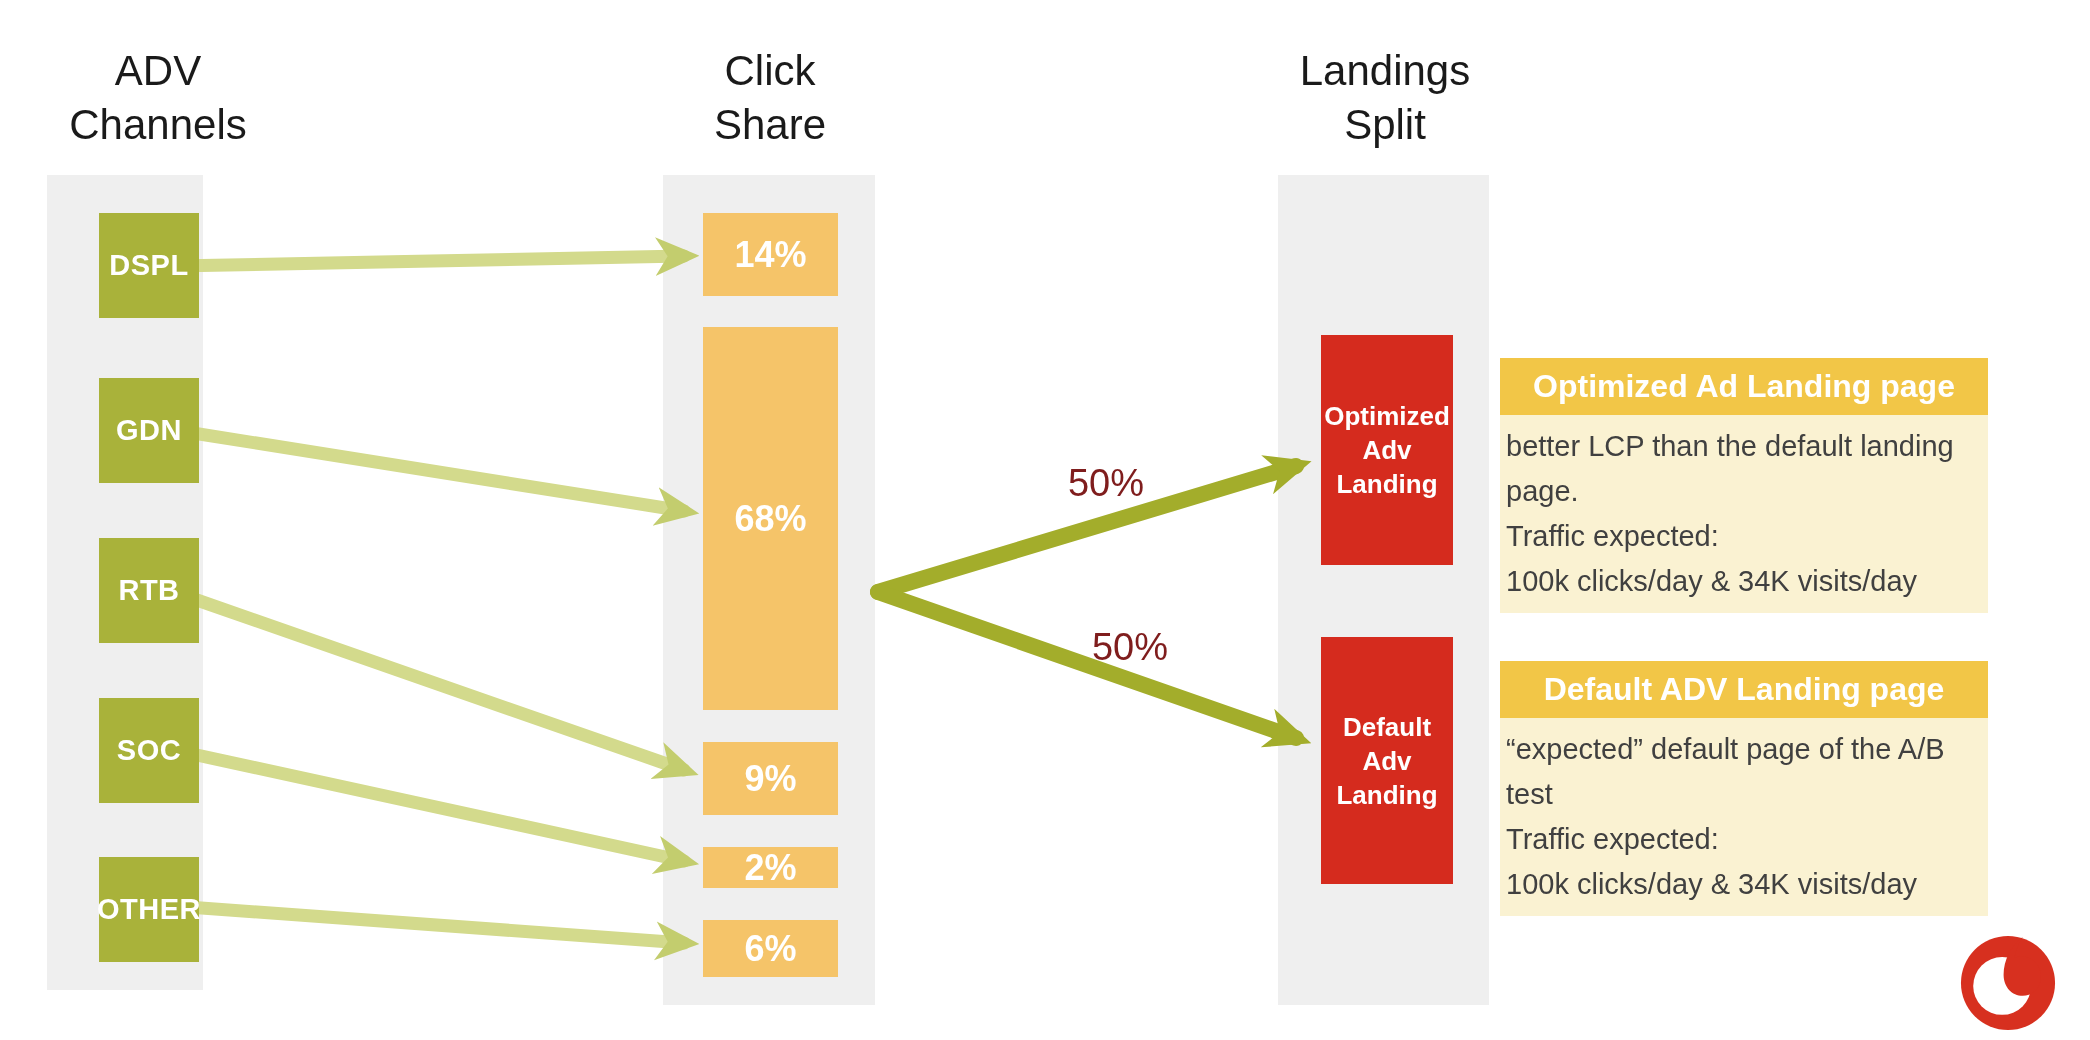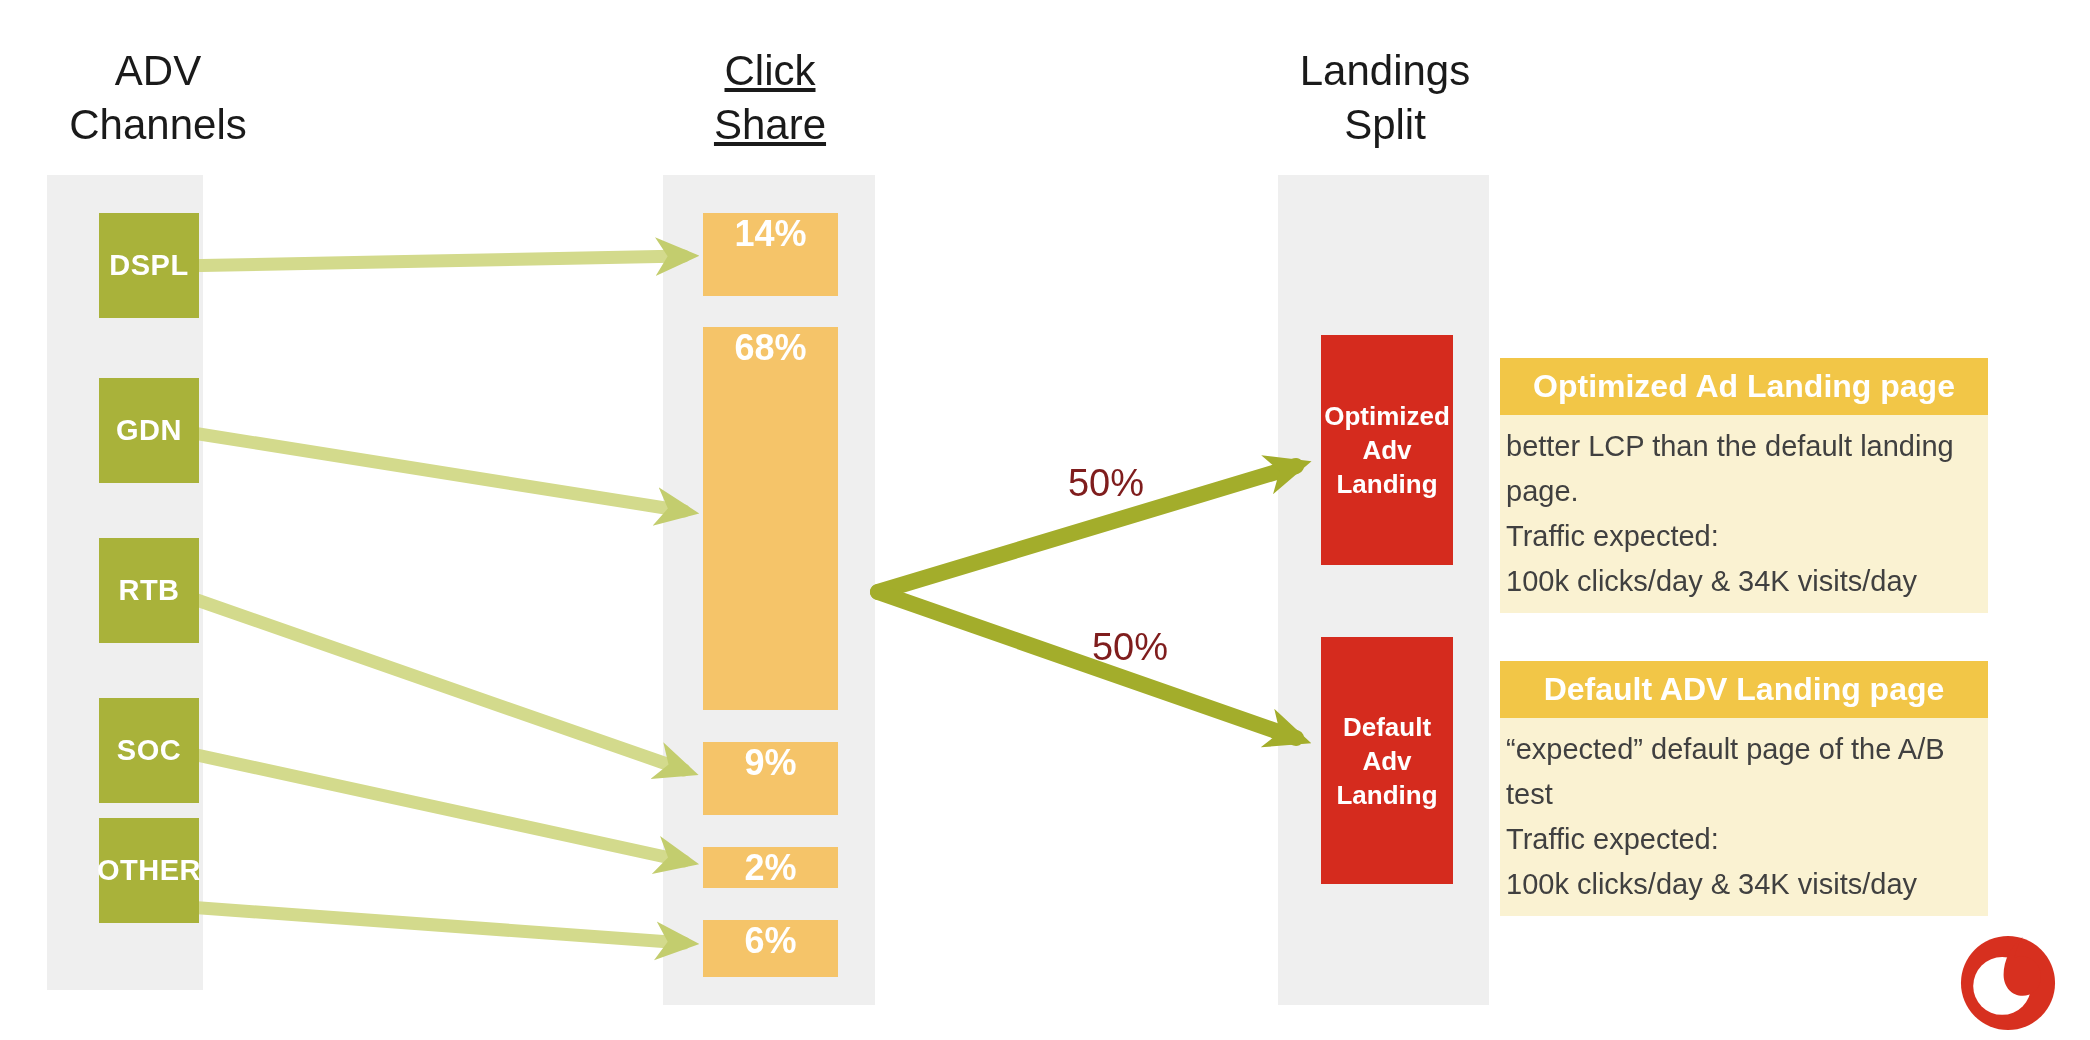--- a/index.html
+++ b/index.html
@@ -5,41 +5,41 @@
   html,body{margin:0;padding:0;background:#fff;}
   .canvas{
     position:relative;width:2090px;height:1040px;background:#ffffff;
     font-family:"Liberation Sans",sans-serif;overflow:hidden;
   }
   .col-title{
     position:absolute;top:44px;width:320px;text-align:center;
     font-size:42px;line-height:54px;color:#1a1a1a;font-weight:500;
   }
   .title-1{left:-2px;}
-  .title-2{left:610px;text-decoration:underline;}
+  .title-2{left:610px;}
   .title-3{left:1225px;}
 
   .strip{position:absolute;top:175px;background:#efefef;}
   .strip-1{left:47px;width:156px;height:815px;}
   .strip-2{left:663px;width:212px;height:830px;}
   .strip-3{left:1278px;width:211px;height:830px;}
 
   .arrows{position:absolute;left:0;top:0;pointer-events:none;}
 
   .ch-box{
     position:absolute;left:74px;width:100px;height:105px;background:#a9b23a;
     color:#fff;font-weight:bold;font-size:29px;letter-spacing:0.5px;
     display:flex;align-items:center;justify-content:center;margin-left:25px;
   }
-  .ch-1{top:213px;} .ch-2{top:378px;} .ch-3{top:538px;} .ch-4{top:698px;} .ch-5{top:818px;}
+  .ch-1{top:213px;} .ch-2{top:378px;} .ch-3{top:538px;} .ch-4{top:698px;} .ch-5{top:857px;}
 
   .cs-box{
     position:absolute;left:703px;width:135px;background:#f5c469;
     color:#fff;font-weight:bold;font-size:36px;
-    display:flex;align-items:flex-start;justify-content:center;
+    display:flex;align-items:center;justify-content:center;
   }
   .cs-1{top:213px;height:83px;}
   .cs-2{top:327px;height:383px;}
   .cs-3{top:742px;height:73px;}
   .cs-4{top:847px;height:41px;}
   .cs-5{top:920px;height:57px;}
 
   .pct{
     position:absolute;width:120px;text-align:center;
     font-size:38px;color:#7f1d1d;

